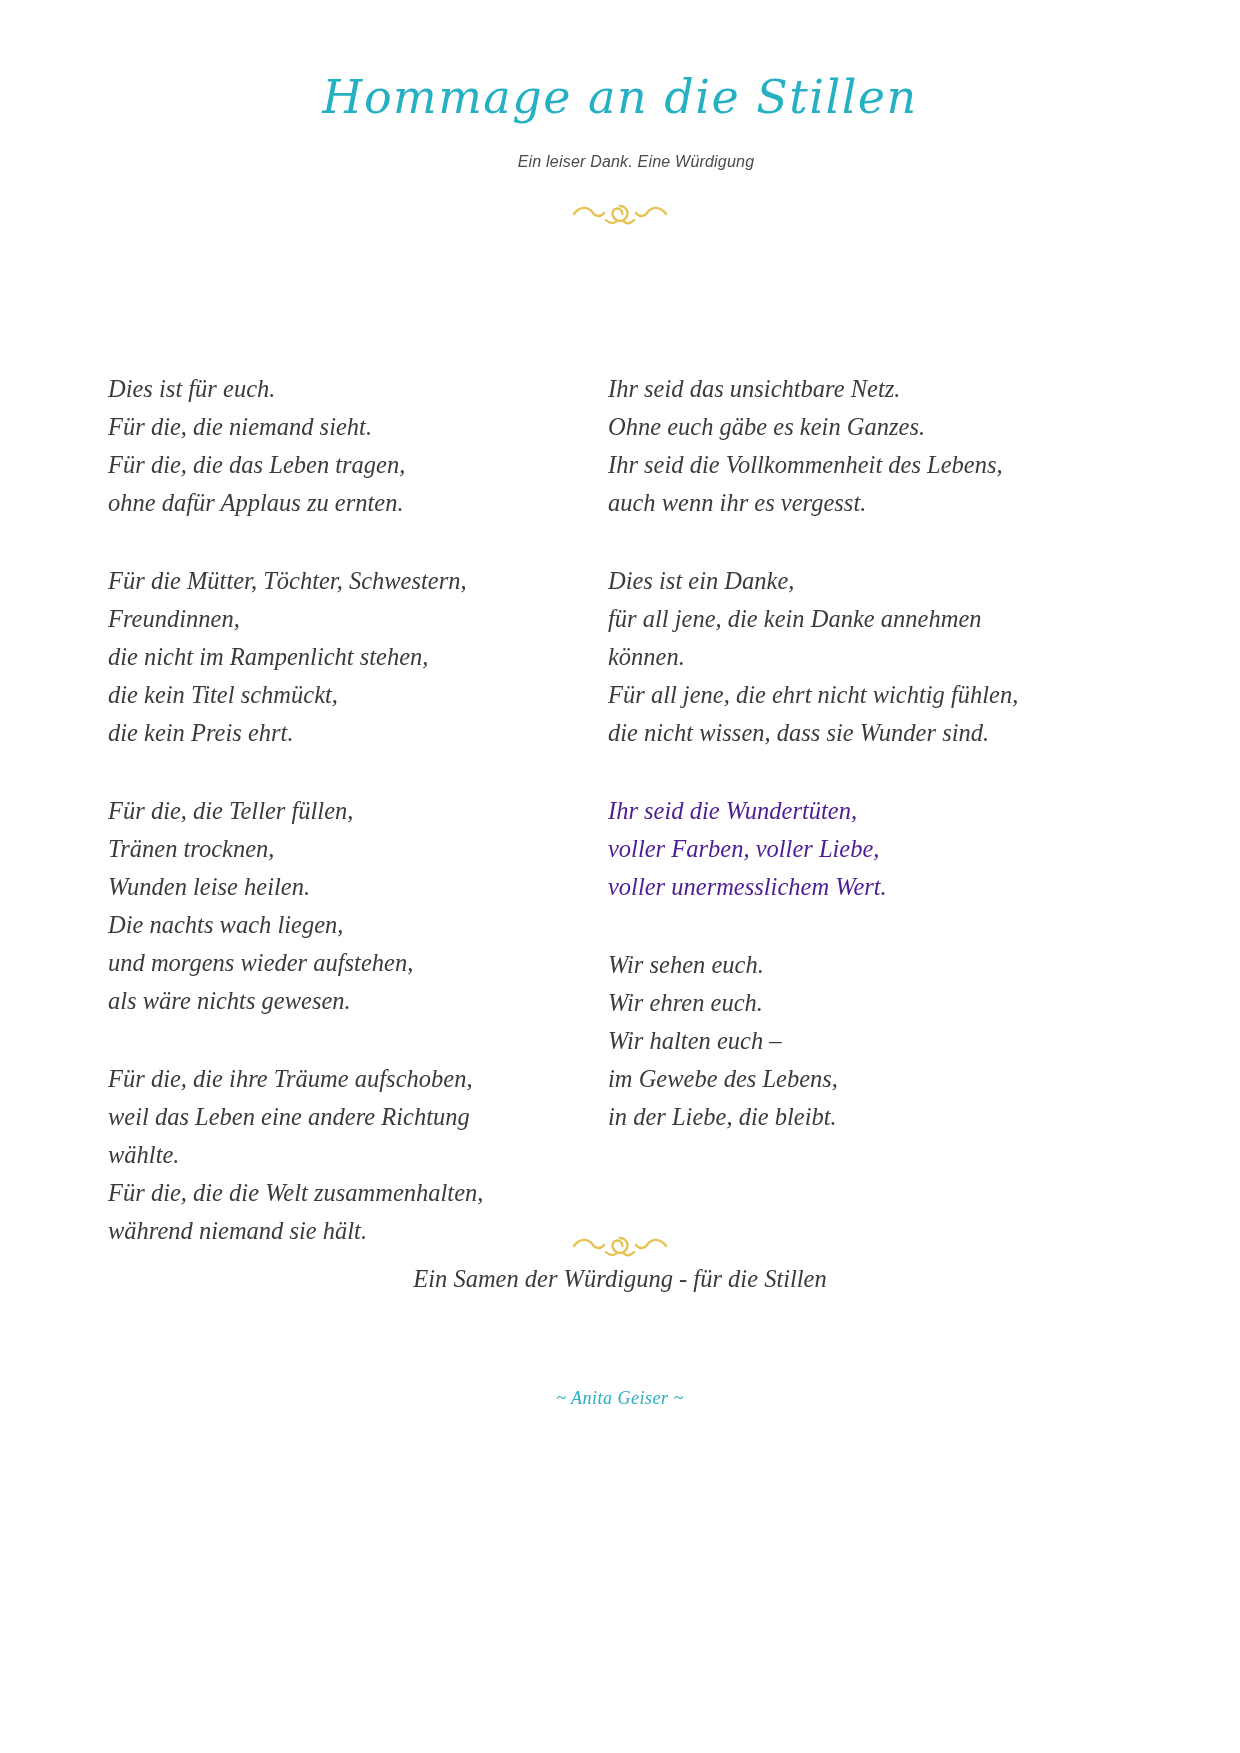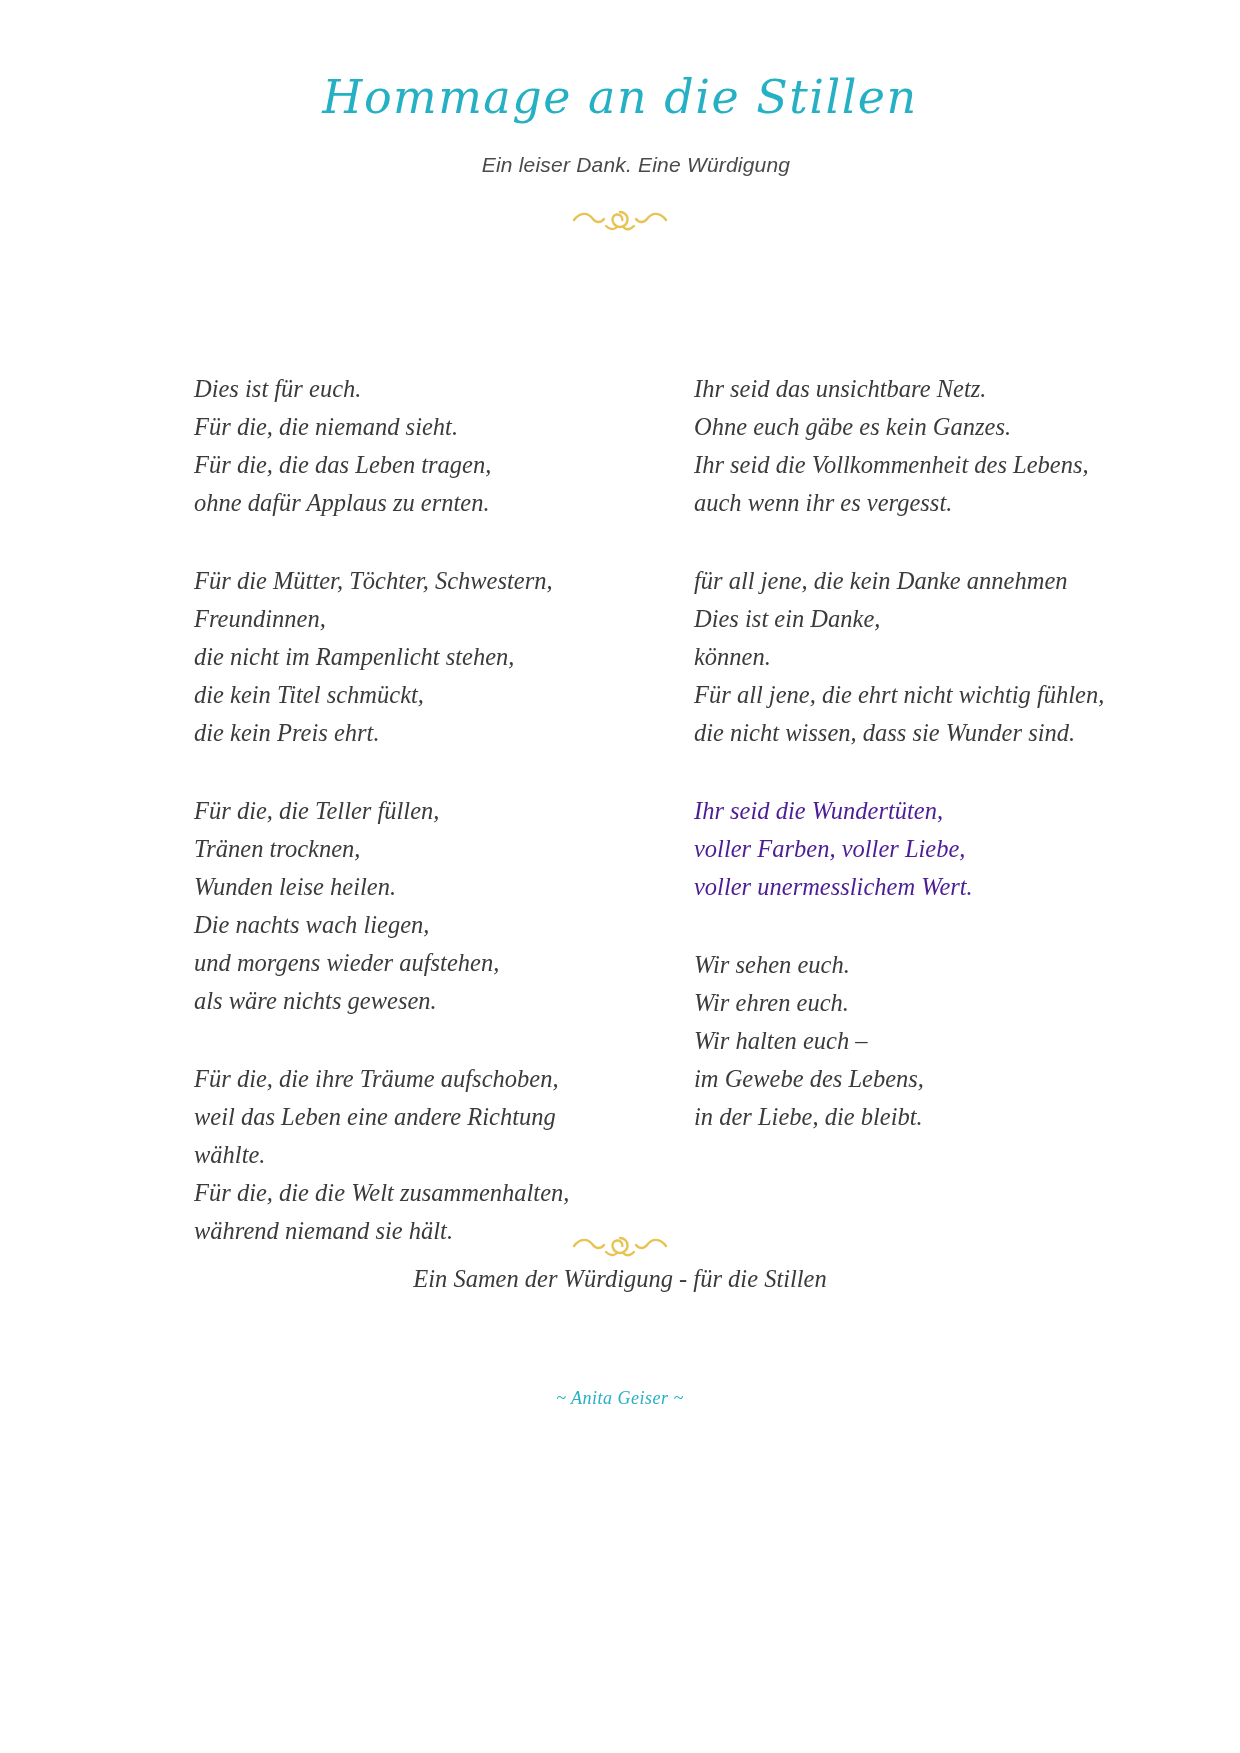--- a/index.html
+++ b/index.html
@@ -35,42 +35,42 @@
     font-size: 46px;
     letter-spacing: 1.5px;
     color: #26b0c4;
     margin: 0;
     line-height: 1.2;
     text-align: center;
   }
   .doc-subtitle {
     font-family: "Liberation Sans", sans-serif;
     font-style: italic;
-    font-size: 21px;
+    font-size: 16px;
     color: #4a4a4a;
     margin-top: 28px;
     letter-spacing: 0.2px;
     padding-left: 32px;
   }
   .ornament {
     margin-top: 22px;
     display: flex;
     justify-content: center;
     align-items: center;
   }
   .ornament svg { display: block; }
 
   
   .columns {
     position: absolute;
     top: 370px;
     left: 0;
     width: 1240px;
     display: flex;
-    justify-content: center;
+    justify-content: flex-start;
   }
   .col {
     box-sizing: border-box;
   }
   .col-left {
     width: 470px;
     margin-left: 108px;
   }
   .col-right {
     width: 460px;
@@ -181,22 +181,22 @@
     <div class="col col-right">
 
       <div class="stanza">
         <div class="line">Ihr seid das unsichtbare Netz.</div>
         <div class="line">Ohne euch gäbe es kein Ganzes.</div>
         <div class="line">Ihr seid die Vollkommenheit des Lebens,</div>
         <div class="line">auch wenn ihr es vergesst.</div>
       </div>
 
       <div class="stanza">
+        <div class="line">Dies ist ein Danke,</div>
         <div class="line">für all jene, die kein Danke annehmen</div>
-        <div class="line">Dies ist ein Danke,</div>
         <div class="line">können.</div>
         <div class="line">Für all jene, die ehrt nicht wichtig fühlen,</div>
         <div class="line">die nicht wissen, dass sie Wunder sind.</div>
       </div>
 
       <div class="stanza accent">
         <div class="line">Ihr seid die Wundertüten,</div>
         <div class="line">voller Farben, voller Liebe,</div>
         <div class="line">voller unermesslichem Wert.</div>
       </div>

